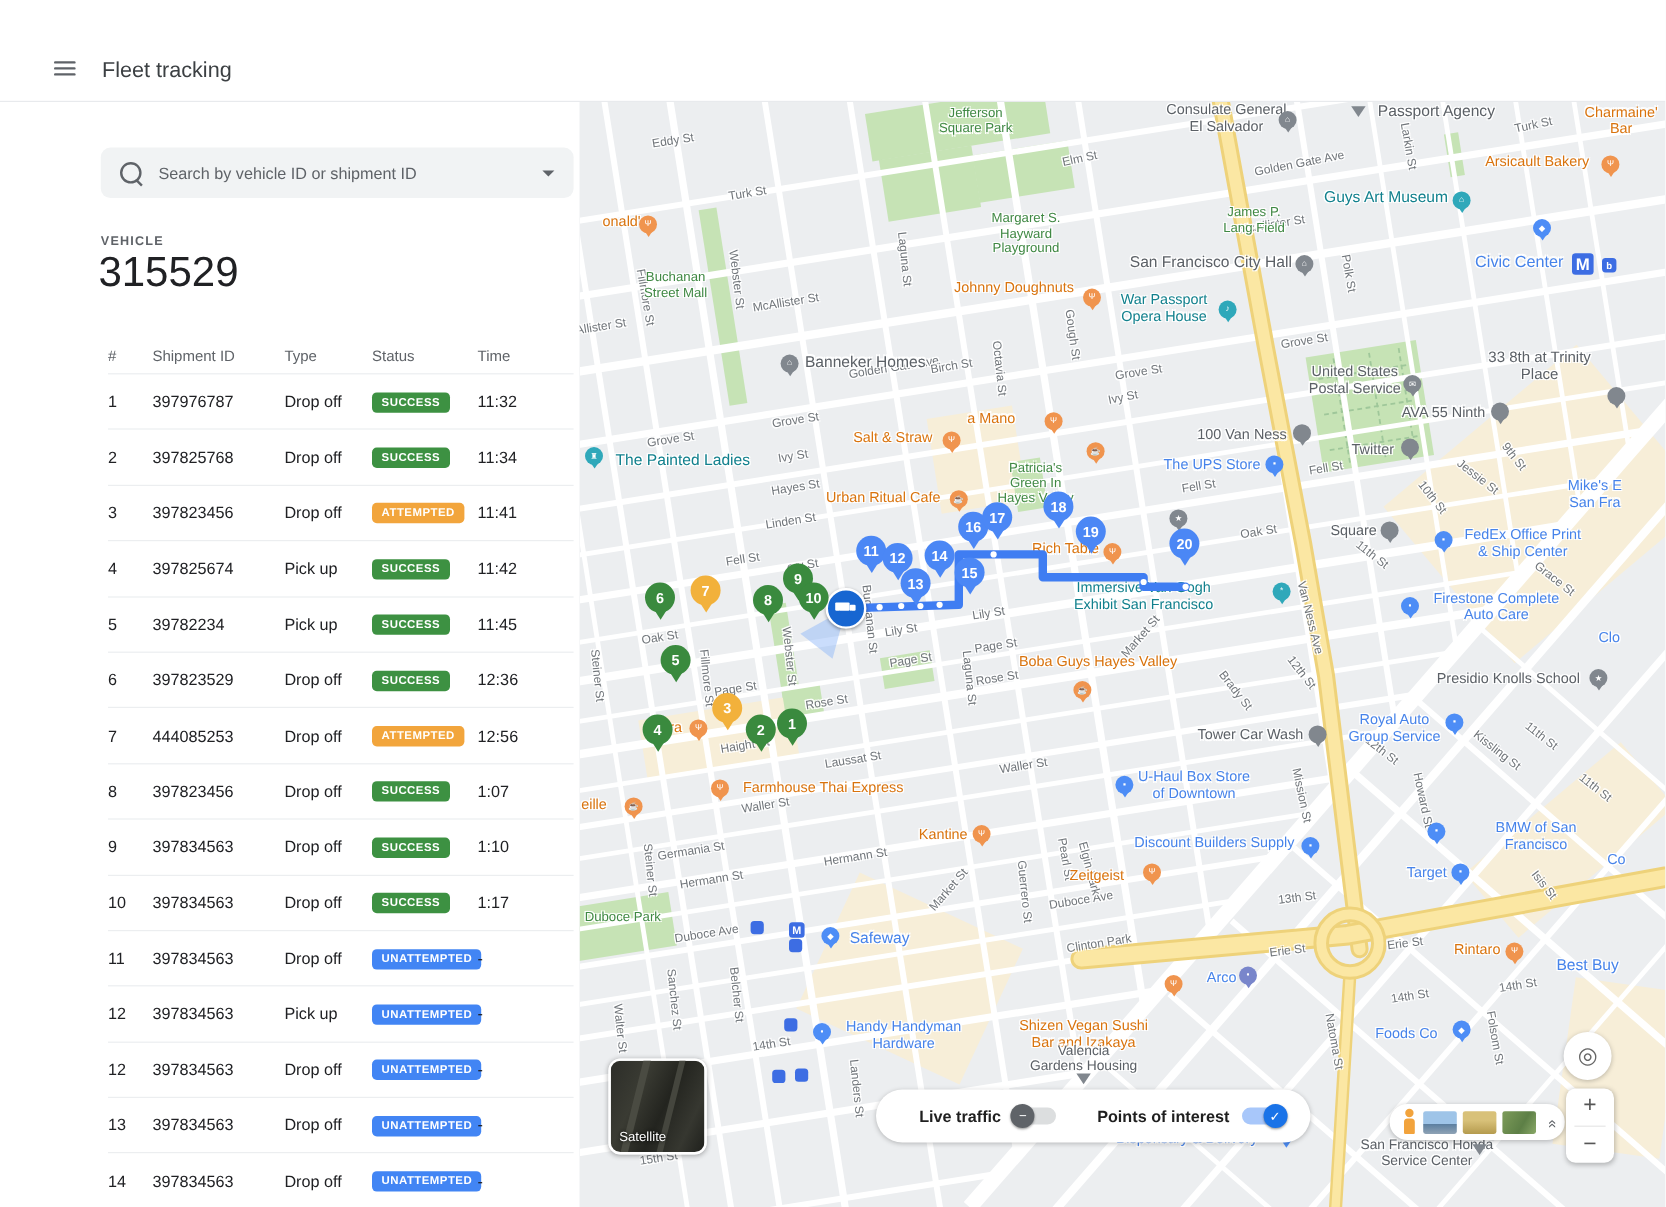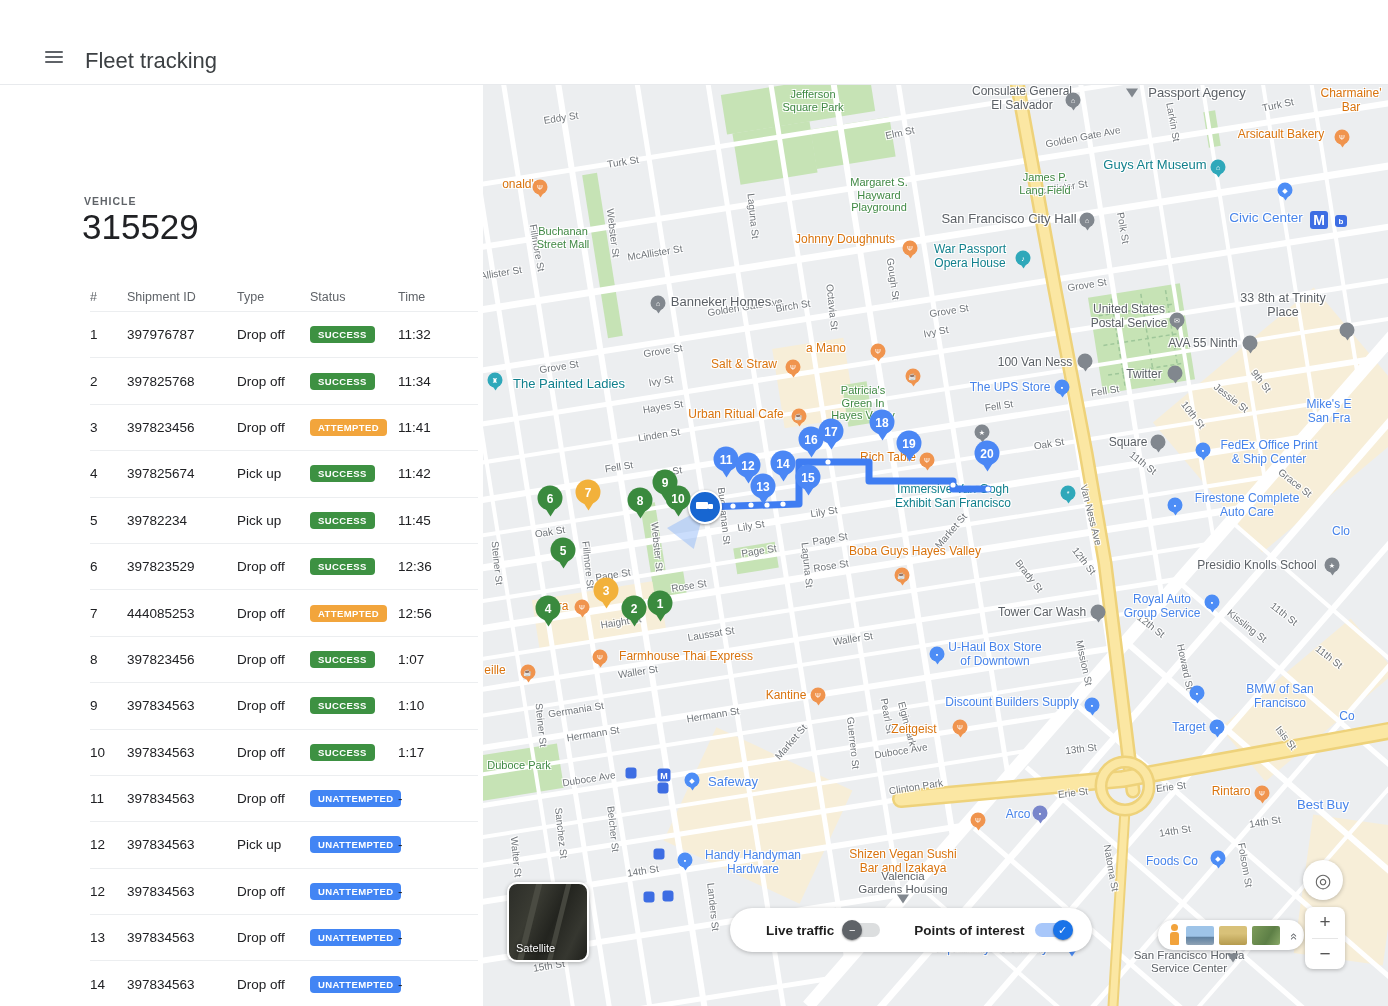--- a/index.html
+++ b/index.html
@@ -1,21 +1,21 @@
 <!DOCTYPE html>
 <html><head>
 <meta charset="utf-8">
 <style>
   html,body{margin:0;padding:0;background:#fff;font-family:"Liberation Sans",sans-serif;}
   #app{position:relative;width:1388px;height:1006px;overflow:hidden;background:#fff;}
   
   #topbar{position:absolute;left:0;top:0;width:1388px;height:84px;background:#fff;border-bottom:1px solid #e8eaed;z-index:50;}
   #hamburger{position:absolute;left:45px;top:51px;width:18px;height:12px;cursor:pointer;}
   #hamburger span{display:block;height:2px;background:#5f6368;margin-bottom:3px;border-radius:1px;}
-  #apptitle{position:absolute;left:85px;top:48px;font-size:22px;color:#3c4043;}
+  #apptitle{position:absolute;left:85px;top:48px;font-size:18px;color:#3c4043;}
   
   #panel{position:absolute;left:0;top:85px;width:483px;height:921px;background:#fff;overflow:hidden;}
   #searchbox{position:absolute;left:84px;top:38px;width:394px;height:42px;background:#f1f3f4;border-radius:8px;display:flex;align-items:center;}
   #searchbox .mag{margin-left:16px;width:14px;height:14px;border:2px solid #5f6368;border-radius:50%;position:relative;flex:none;}
   #searchbox .mag::after{content:'';position:absolute;left:12px;top:12px;width:7px;height:2px;background:#5f6368;transform:rotate(45deg);transform-origin:0 0;}
   #searchbox input{flex:1;border:0;background:transparent;outline:none;margin-left:12px;font-size:13.5px;color:#3c4043;font-family:"Liberation Sans",sans-serif;}
   #searchbox input::placeholder{color:#5f6368;opacity:1;}
   #searchbox .caret{margin-right:16px;width:0;height:0;border-left:5px solid transparent;border-right:5px solid transparent;border-top:5px solid #5f6368;cursor:pointer;}
   #veh-label{position:absolute;left:84px;top:110px;font-size:10.5px;font-weight:bold;letter-spacing:1px;color:#5f6368;}
   #veh-id{position:absolute;left:82px;top:122px;font-size:35px;color:#202124;}
@@ -111,20 +111,25 @@
   <div id="topbar">
     <div id="hamburger">
         <span></span>
         <span></span>
         <span></span>
       </div>
     <div id="apptitle">Fleet tracking</div>
   </div>
 
   <div id="panel">
+    <div id="searchbox">
+      <div class="mag"></div>
+      <input type="text" placeholder="Search by vehicle ID or shipment ID" style="">
+      <div class="caret"></div>
+    </div>
     <div id="veh-label">VEHICLE</div>
     <div id="veh-id">315529</div>
 
     <div id="shiptable">
       <div class="t-head">
         <div>#</div>
         <div>Shipment ID</div>
         <div>Type</div>
         <div>Status</div>
         <div>Time</div>
@@ -438,21 +443,21 @@
         <div class="ml st" style="left: 762px; top: 780px; transform: translate(-50%, -50%) rotate(80deg);">Folsom St</div>
         <div class="ml st" style="left: 628px; top: 783px; transform: translate(-50%, -50%) rotate(80deg);">Natoma St</div>
         <div class="ml st" style="left: 598px; top: 664px; transform: translate(-50%, -50%) rotate(-7deg);">13th St</div>
         <div class="ml st" style="left: 590px; top: 708px; transform: translate(-50%, -50%) rotate(-7deg);">Erie St</div>
         <div class="ml st" style="left: 688px; top: 702px; transform: translate(-50%, -50%) rotate(-7deg);">Erie St</div>
         <div class="ml st" style="left: 640px; top: 143px; transform: translate(-50%, -50%) rotate(80deg);">Polk St</div>
         <div class="ml st" style="left: 690px; top: 37px; transform: translate(-50%, -50%) rotate(80deg);">Larkin St</div>
         <div class="ml st" style="left: 608px; top: 430px; transform: translate(-50%, -50%) rotate(76deg);">Van Ness Ave</div>
         <div class="ml park" style="left: 330px; top: 16px; transform: translate(-50%, -50%) rotate(0deg);">Jefferson
 Square Park</div>
-        <div class="ml park" style="left: 372px; top: 110px; transform: translate(-50%, -50%) rotate(0deg); margin-left: 24px;">Margaret S.
+        <div class="ml park" style="left: 372px; top: 110px; transform: translate(-50%, -50%) rotate(0deg);">Margaret S.
 Hayward
 Playground</div>
         <div class="ml park" style="left: 562px; top: 99px; transform: translate(-50%, -50%) rotate(0deg);">James P.
 Lang Field</div>
         <div class="ml park" style="left: 80px; top: 153px; transform: translate(-50%, -50%) rotate(0deg);">Buchanan
 Street Mall</div>
         <div class="ml park" style="left: 380px; top: 318px; transform: translate(-50%, -50%) rotate(0deg);">Patricia's
 Green In
 Hayes Valley</div>
         <div class="ml park" style="left: 36px; top: 680px; transform: translate(-50%, -50%) rotate(0deg);">Duboce Park</div>

